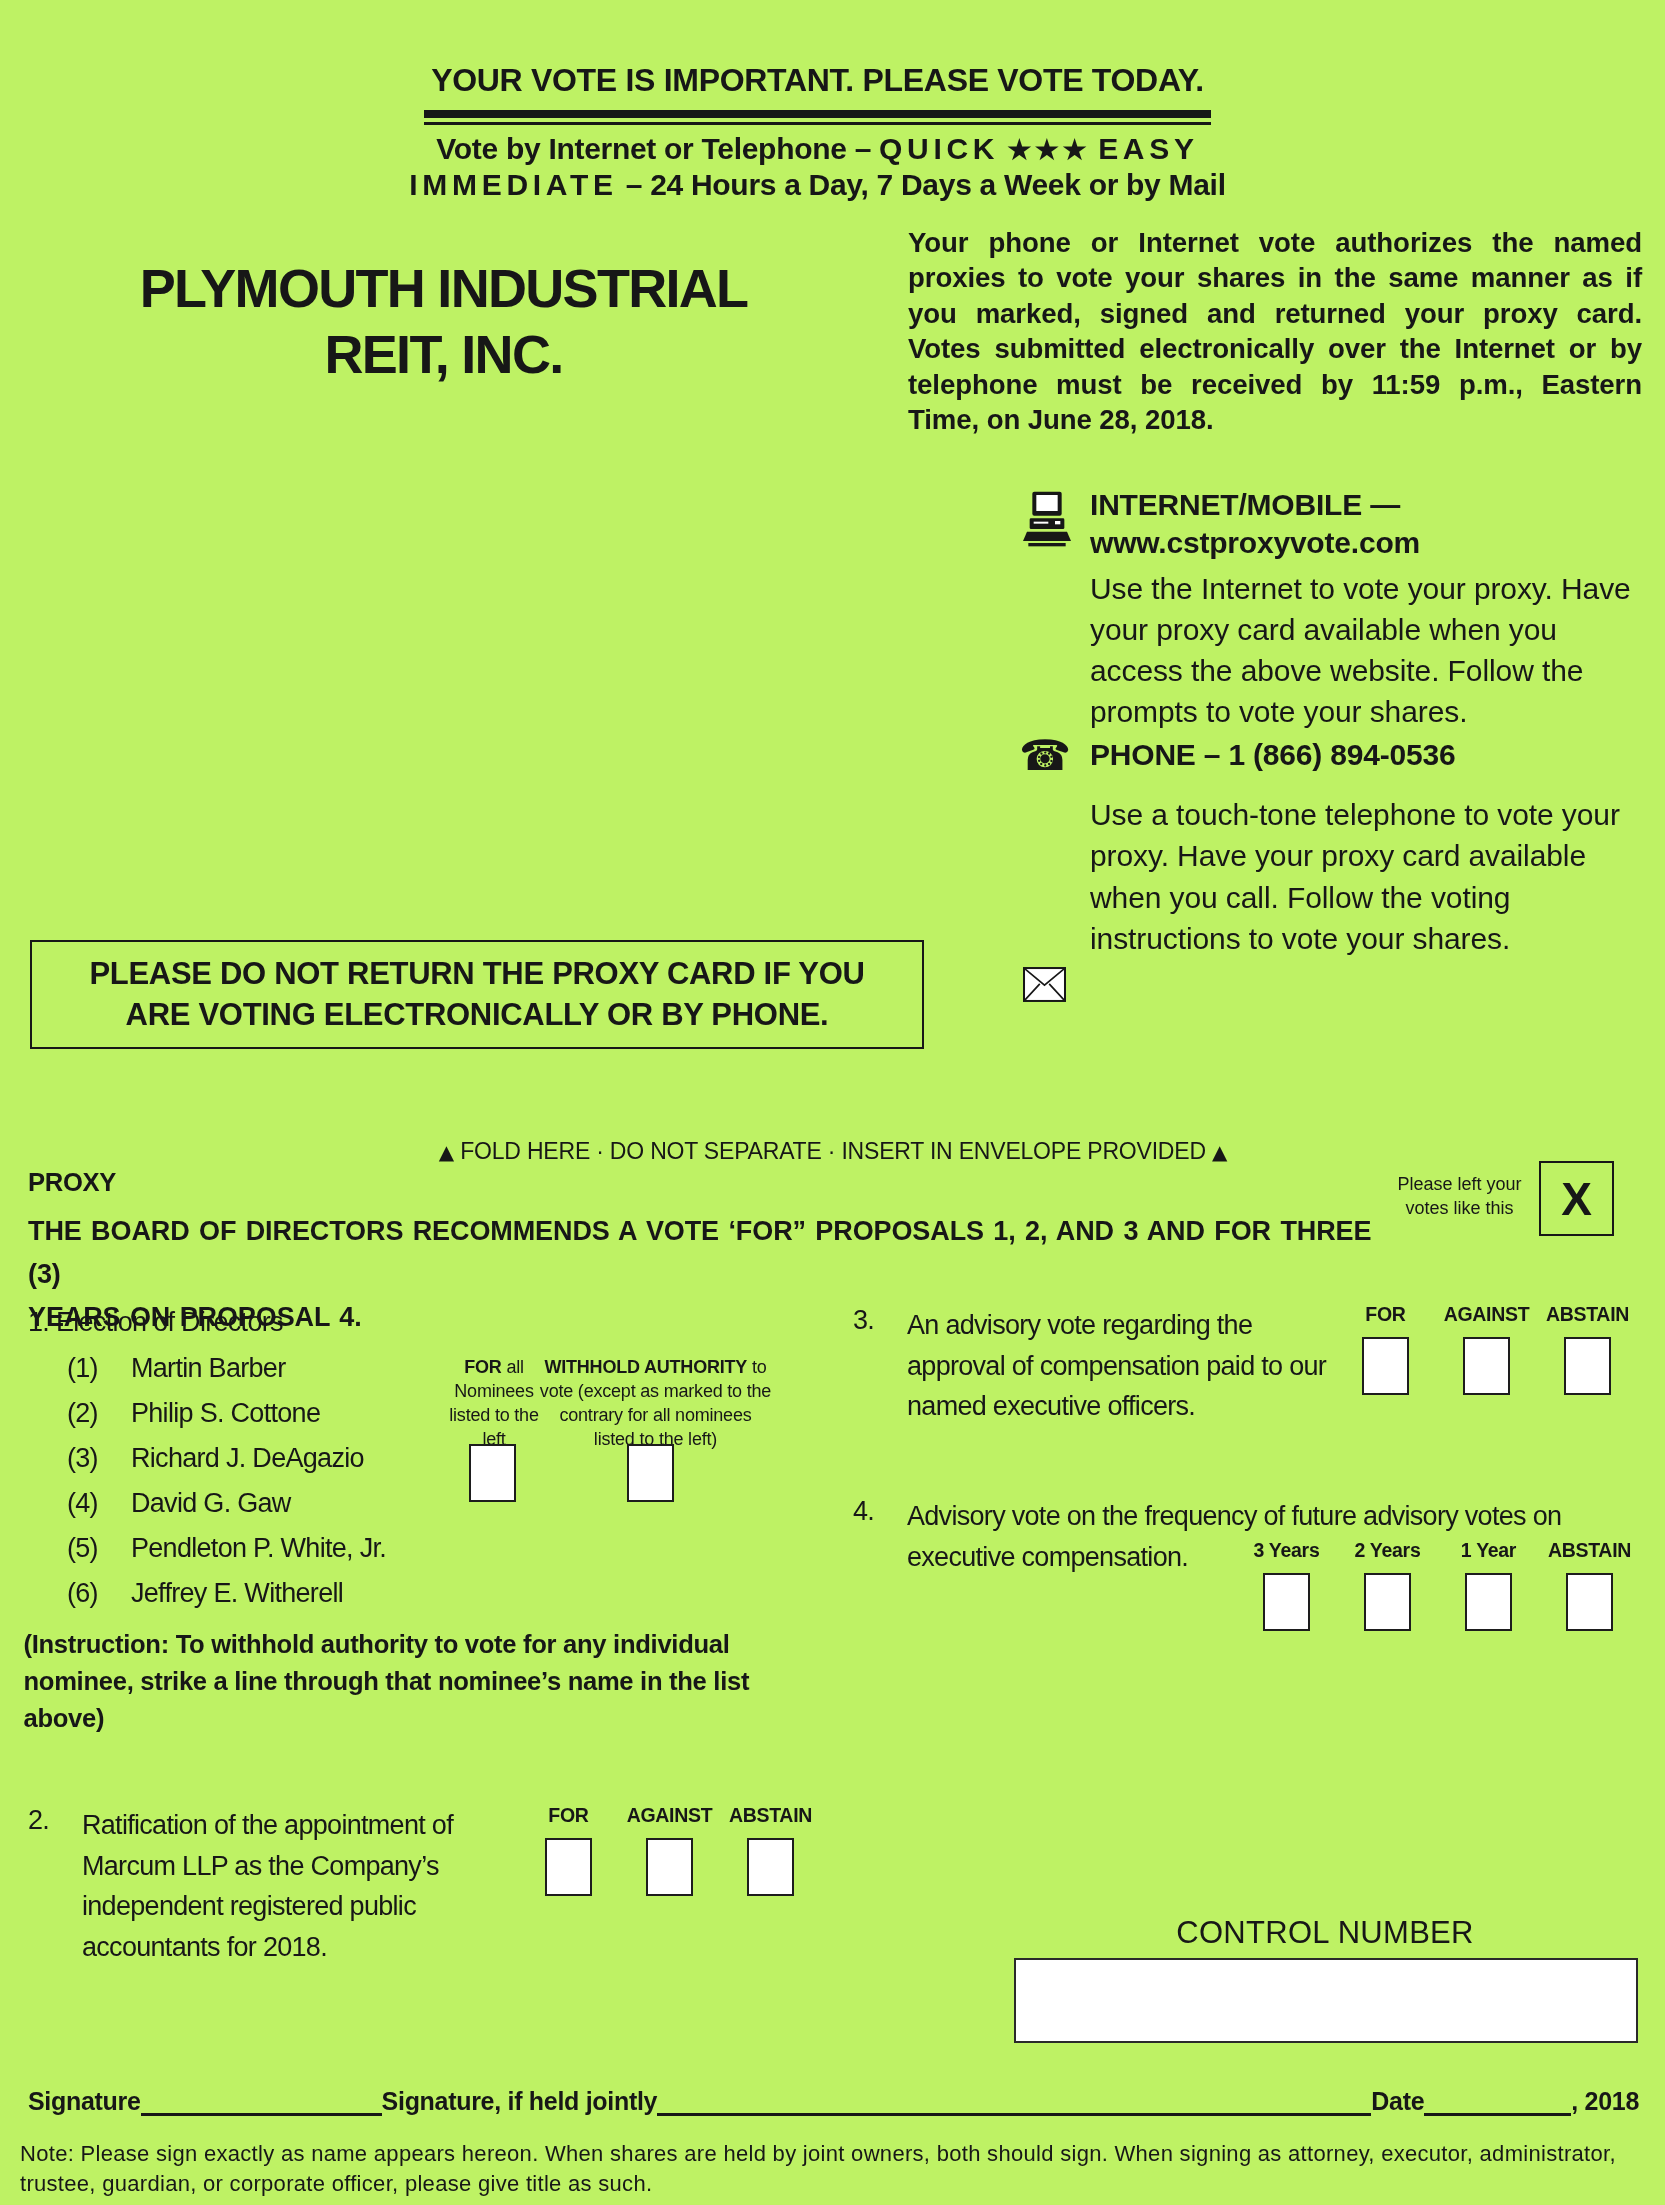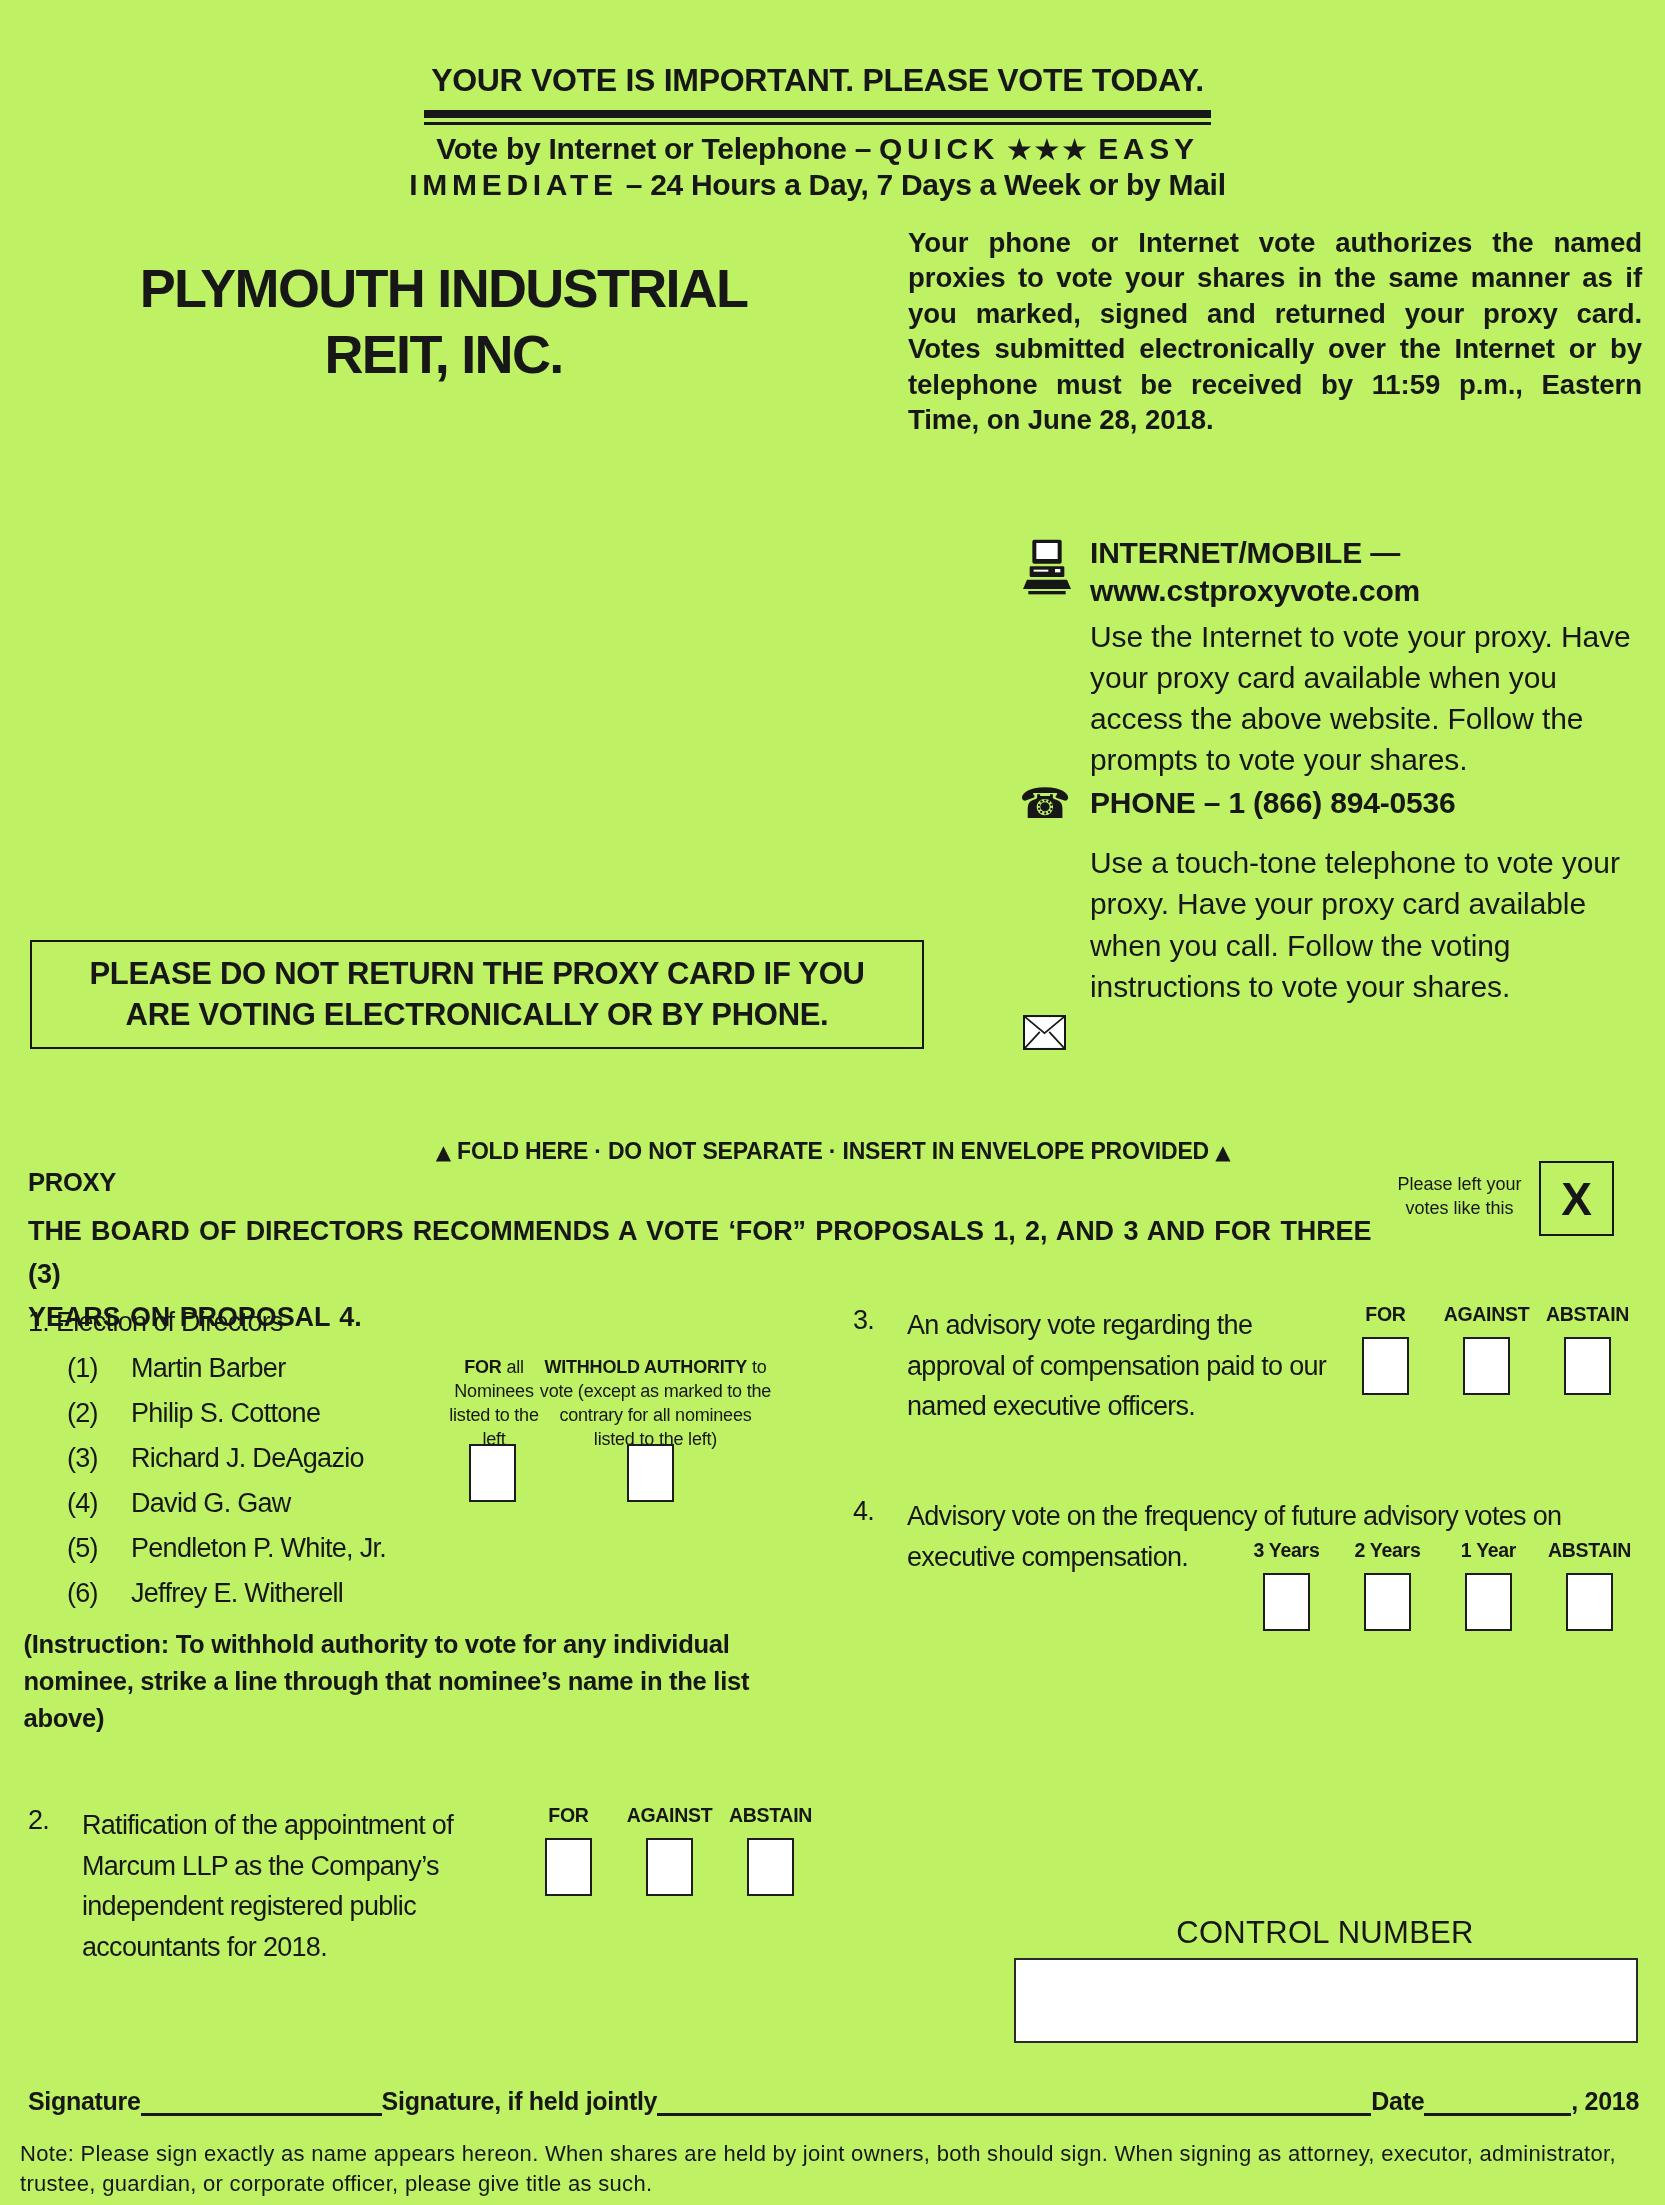--- a/index.html
+++ b/index.html
@@ -19,34 +19,34 @@
   .tracked { letter-spacing:4.7px; }
   .stars { letter-spacing:3.4px; font-size:27px; }
 
   
   .company { left:77px; top:256px; width:733px; text-align:center; font-weight:bold;
              font-size:54px; letter-spacing:-1.7px; line-height:1.22; }
   .intro { left:908px; top:225px; width:734px; font-weight:bold; font-size:27.6px;
            line-height:1.285; text-align:justify; letter-spacing:-0.1px; }
 
   
-  .method { position:absolute; left:1019px; width:639px;margin-top:48px; }
+  .method { position:absolute; left:1019px; width:639px; }
   .m-icon { position:absolute; left:4px; top:4px; }
   .m-head { margin-left:71px; font-weight:bold; font-size:30px; line-height:1.27; letter-spacing:-0.2px; }
   .m-body { margin-left:71px; font-size:30px; line-height:1.375; letter-spacing:-0.1px; width:564px; }
   .phone-glyph { font-family:"DejaVu Sans", sans-serif; font-size:42px; line-height:1; }
 
   
   .notice { left:30px; top:940px; width:894px; height:109px; border:2px solid #171717;
             box-sizing:border-box; display:flex; flex-direction:column; justify-content:center;
             align-items:center; text-align:center; font-weight:bold; font-size:31px;
             letter-spacing:-0.3px; line-height:1.3; }
 
   
-  .fold { left:0; top:1138px; width:1666px; text-align:center; font-weight:bold;
+  .fold { left:0; top:1138px; width:1666px; text-align:center; font-weight:normal;
           font-size:23px; letter-spacing:-0.2px; }
   .fold .arrow { font-family:"DejaVu Sans", sans-serif; font-size:20px; }
 
   
   .proxy-label { left:28px; top:1168px; font-weight:bold; font-size:25.6px; letter-spacing:-0.3px; }
   .rec { left:28px; top:1210px; width:1365px; font-weight:bold; font-size:27px;
          line-height:1.6; letter-spacing:-0.1px; word-spacing:2px; }
 
   
   .mark-note { left:1392px; top:1172px; width:135px; text-align:center; font-size:18px; line-height:1.35; }

